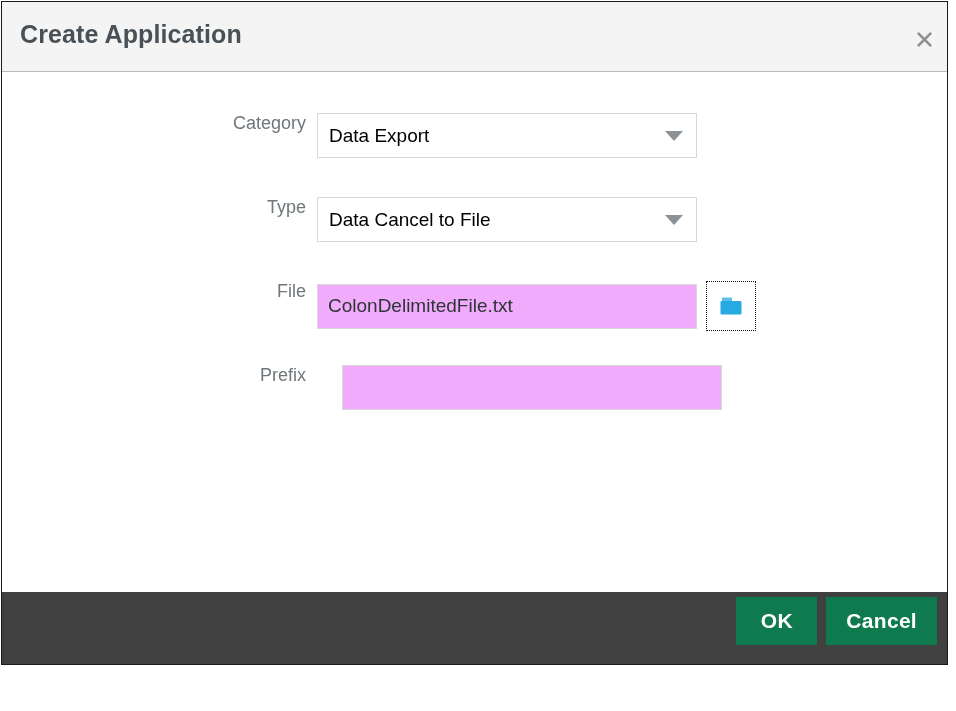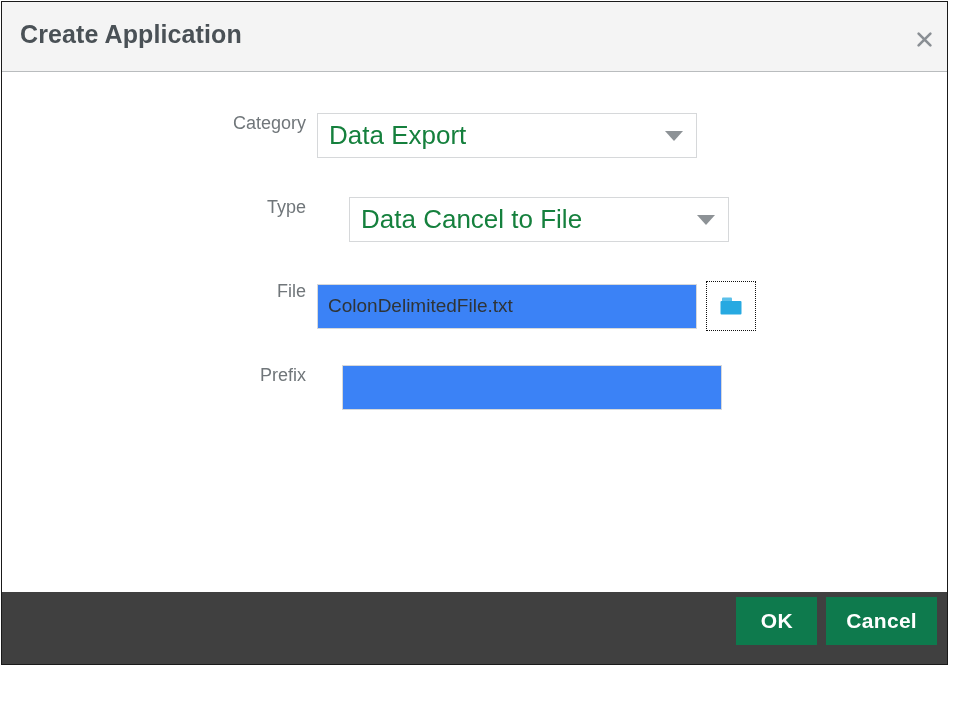--- a/index.html
+++ b/index.html
@@ -71,21 +71,21 @@
 
   .form-row {
     position: absolute;
     left: 0;
     width: 100%;
     height: 46px;
     display: flex;
     align-items: flex-start;
   }
   .row-category { top: 41px; }
-  .row-type     { top: 125px; gap: 32px; }
+  .row-type     { top: 125px; }
   .row-file     { top: 209px; }
   .row-prefix   { top: 293px; gap: 25px; }
 
   .field-label {
     width: 315px;
     text-align: right;
     padding-right: 11px;
     box-sizing: border-box;
     font-size: 18px;
     color: #70767a;
@@ -103,43 +103,43 @@
     width: 380px;
     height: 45px;
     box-sizing: border-box;
     background: #ffffff;
     border: 1px solid #d6d8da;
     display: flex;
     align-items: center;
     cursor: default;
   }
   .select-value {
-    font-size: 26px;
-    color: #15803d;
+    font-size: 19px;
+    color: #000000;
     padding-left: 11px;
     white-space: nowrap;
     overflow: hidden;
   }
   .select-arrow {
     position: absolute;
     right: 13px;
     top: 50%;
     transform: translateY(-50%);
     width: 0;
     height: 0;
     border-left: 9px solid transparent;
     border-right: 9px solid transparent;
     border-top: 10px solid #8d9296;
   }
 
   .text-input {
     width: 380px;
     height: 45px;
     box-sizing: border-box;
-    background: #3b82f6;
+    background: #f0abfc;
     border: 1px solid #d6d8da;
     font-family: "Liberation Sans", sans-serif;
     font-size: 19px;
     color: #2f3437;
     padding: 0 10px;
     outline: none;
   }
   .text-input::placeholder { color: #aeb2b5; }
 
   .browse-button {

